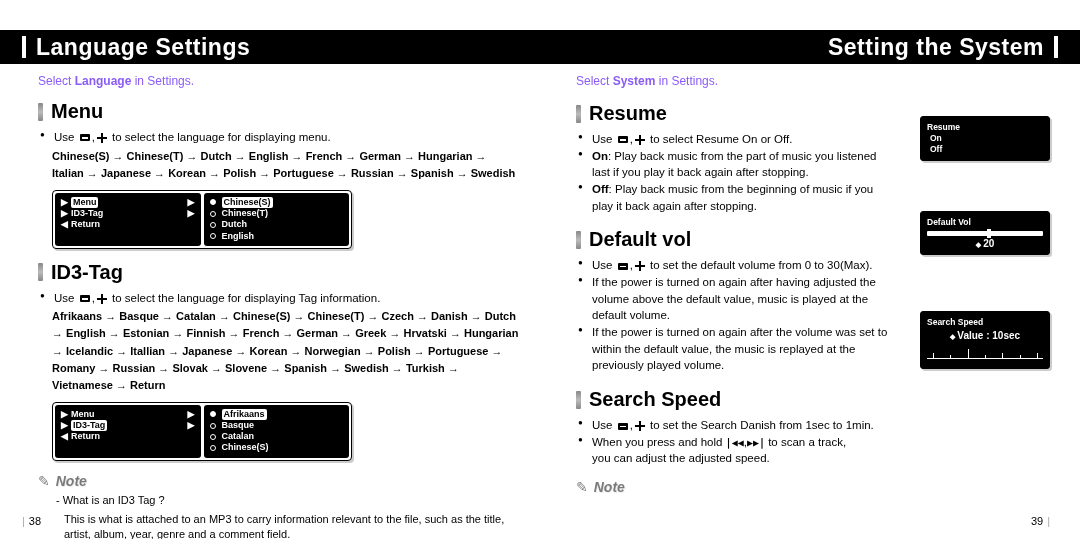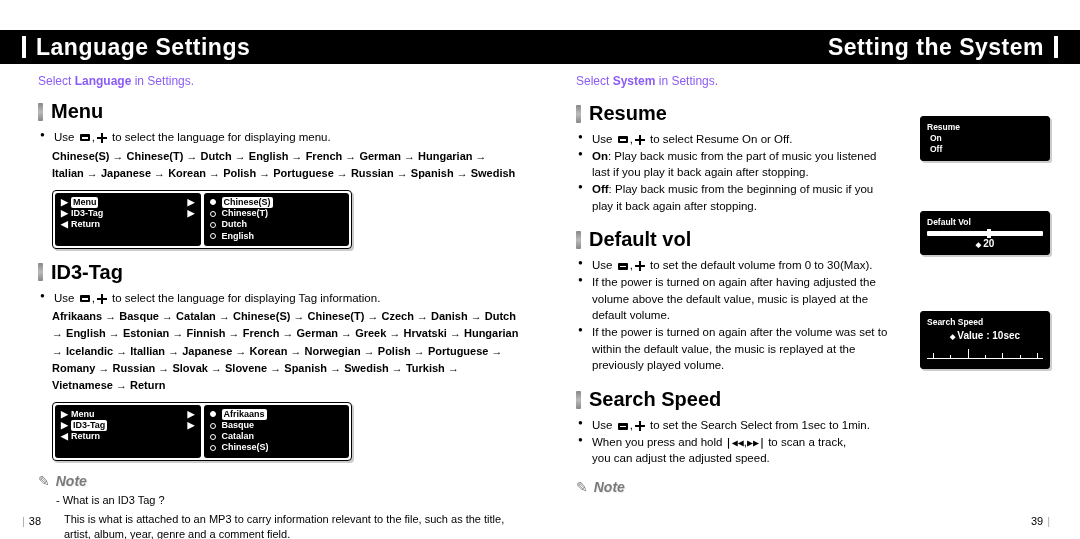--- a/index.html
+++ b/index.html
@@ -227,21 +227,21 @@
         <li><span>Use </span><span class="minus"></span>,<span class="plus"></span><span> to set the default volume from 0 to 30(Max).</span></li>
         <li>If the power is turned on again after having adjusted the volume above the default value, music is played at the default volume.</li>
         <li>If the power is turned on again after the volume was set to within the default value, the music is replayed at the previously played volume.</li>
       </ul>
 
       <h2 class="section-h">
             <span class="mk"></span>
             <span>Search Speed</span>
           </h2>
       <ul class="bul">
-        <li><span>Use </span><span class="minus"></span>,<span class="plus"></span><span> to set the Search Select from 1sec to 1min.</span></li>
+        <li><span>Use </span><span class="minus"></span>,<span class="plus"></span><span> to set the Search Danish from 1sec to 1min.</span></li>
         <li><span>When you press and hold </span><span class="ff">|◀◀</span>,<span class="ff">▶▶|</span><span> to scan a track,</span><br><span>you can adjust the adjusted speed.</span></li>
       </ul>
 
       <div class="note">
         <span class="pencil">✎</span>
         <span class="label">Note</span>
       </div>
      </div>
 
      <div class="rcol-screens">

